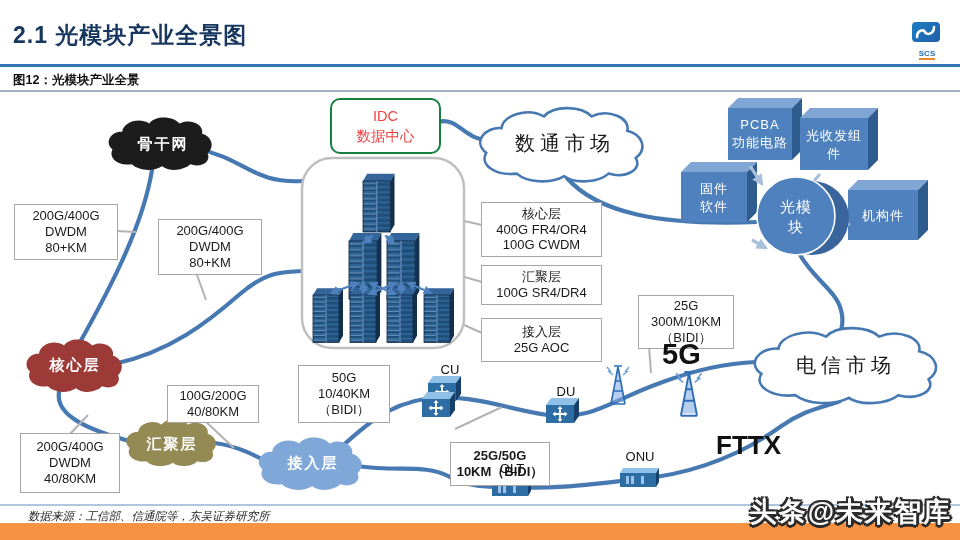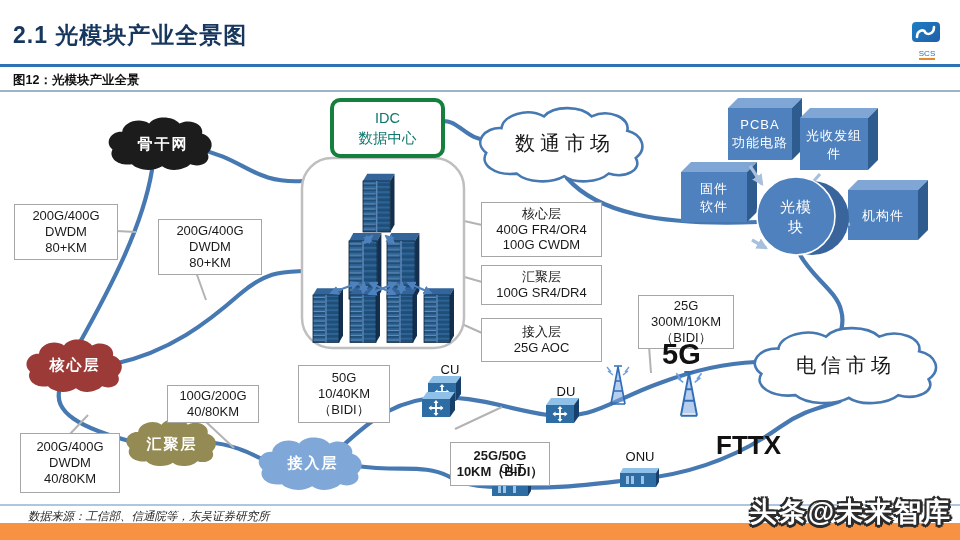--- a/index.html
+++ b/index.html
@@ -9,26 +9,26 @@
   .ctr{display:flex;align-items:center;justify-content:center;text-align:center;}
   .pre{white-space:pre-line;}
   
   .title{left:13px;top:20px;font-size:23px;font-weight:bold;color:#17375e;letter-spacing:1px;}
   .hline{left:0;top:64px;width:960px;height:3px;background:#2e74b5;}
   .figlabel{left:13px;top:72px;font-size:12.5px;font-weight:bold;color:#101010;}
   .figline{left:0;top:90px;width:960px;height:1.5px;background:#9eb4c6;}
   .logo{right:18px;top:22px;display:flex;align-items:center;gap:7px;}
   .logomark{width:30px;text-align:center;}
   .logomark .sq{width:28px;height:20px;border-radius:4px;background:linear-gradient(135deg,#1e7ec2,#1f5fa8);display:flex;align-items:center;justify-content:center;}
-  .logomark .scs{font-size:8px;font-weight:normal;color:#1f71b8;border-bottom:2px solid #e8882c;line-height:1.1;}
+  .logomark .scs{font-size:8px;font-weight:bold;color:#1f71b8;border-bottom:2px solid #e8882c;line-height:1.1;}
   .logocn{font-size:17px;font-weight:bold;color:#1f71b8;letter-spacing:3px;line-height:1;}
   .logoen{font-size:7.5px;color:#1f71b8;letter-spacing:0.8px;line-height:1;margin-top:3px;}
   
   .sbox{background:#fff;border:1.6px solid #a6a6a6;font-size:13px;line-height:1.22;color:#1a1a1a;}
-  .rbox{background:#fff;border:4px solid #15803d;border-radius:10px;font-size:14.5px;line-height:1.4;color:#0f766e;}
+  .rbox{background:#fff;border:2px solid #15803d;border-radius:10px;font-size:14.5px;line-height:1.4;color:#ef4444;}
   
   .clbl{font-size:15px;font-weight:bold;color:#fff;letter-spacing:2px;}
   .mlbl{font-size:20px;color:#1a1a1a;letter-spacing:5px;font-family:"Liberation Serif","DejaVu Serif",serif;}
   
   .comp{color:#fff;font-size:13px;line-height:1.35;letter-spacing:1px;}
   .nodelbl{font-size:13px;color:#111;}
   .big5g{font-size:29px;font-weight:600;color:#111;}
   .bigfttx{font-size:26px;font-weight:600;color:#111;}
   
   .fdiv{left:0;top:504px;width:960px;height:2px;background:#aec6e0;}

